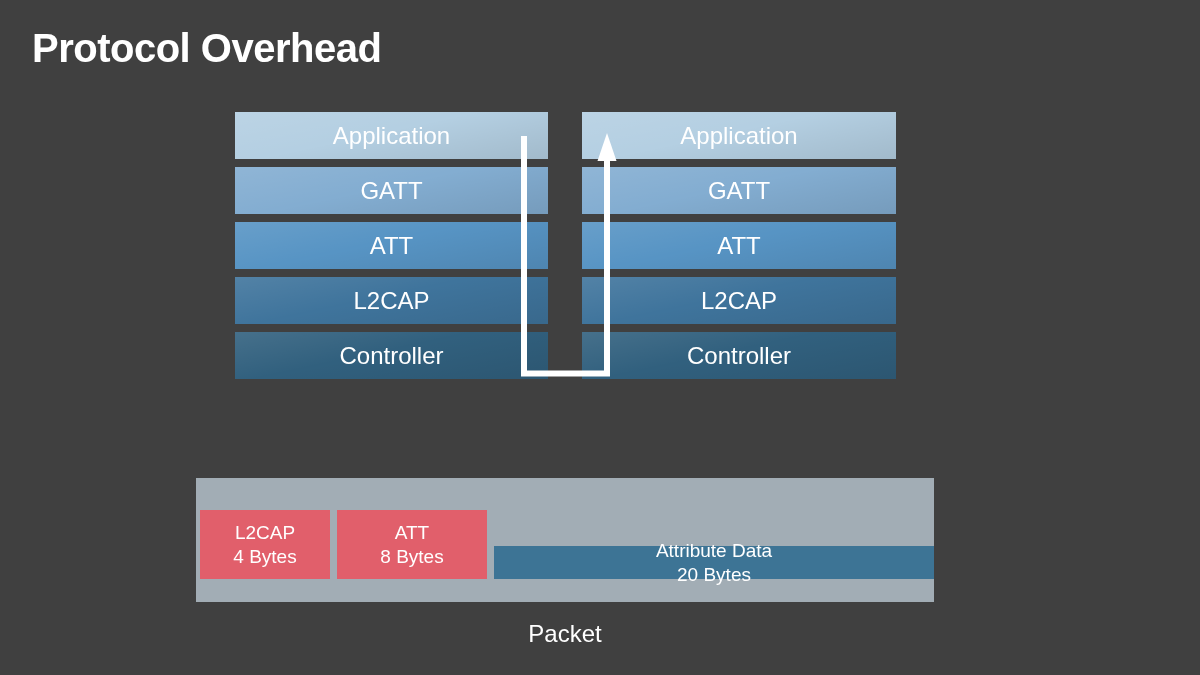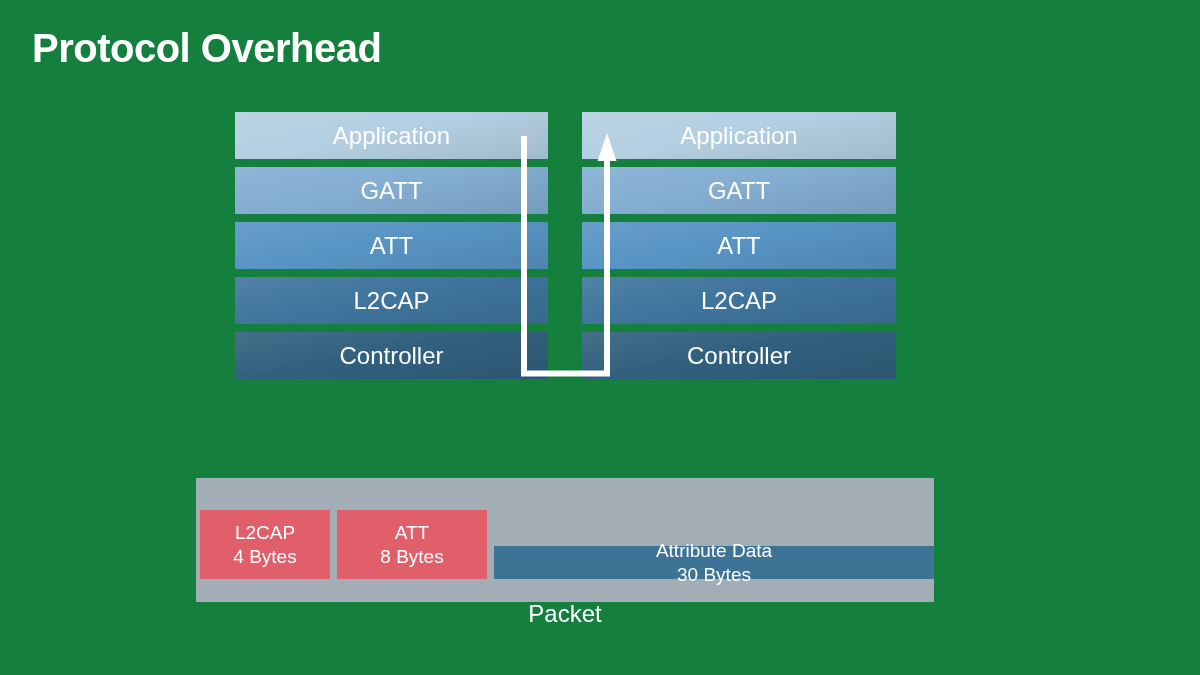--- a/index.html
+++ b/index.html
@@ -73,30 +73,30 @@
     font-size: 19px;
     line-height: 24px;
     text-align: center;
   }
   .seg-0 { width: 130px; }
   .seg-1 { width: 150px; }
   .seg-2 { width: 440px; }
   .packet-label {
     position: absolute;
     left: 196px;
-    top: 600px;
+    top: 620px;
     width: 738px;
     text-align: center;
     font-size: 24px;
   }
 </style>
 </head>
 <body>
 
-<div class="slide" style="background-color: #15803d;">
+<div class="slide" style="background-color: #404040;">
 
   <div class="title">Protocol Overhead</div>
 
   <div class="stack stack-left">
     <div class="layer" style="background-color: rgb(180, 207, 226);">Application</div>
     <div class="layer" style="background-color: rgb(131, 173, 209);">GATT</div>
     <div class="layer" style="background-color: rgb(87, 148, 196);">ATT</div>
     <div class="layer" style="background-color: rgb(63, 116, 156);">L2CAP</div>
     <div class="layer" style="background-color: rgb(49, 96, 126);">Controller</div>
   </div>
@@ -119,20 +119,20 @@
       <div class="segment seg-0" style="background-color: rgb(225, 95, 107);">
         <span>L2CAP</span>
         <span>4 Bytes</span>
       </div>
       <div class="segment seg-1" style="background-color: rgb(225, 95, 107);">
         <span>ATT</span>
         <span>8 Bytes</span>
       </div>
       <div class="segment seg-2" style="background-color: rgb(61, 116, 149); margin-top: 36px;">
         <span>Attribute Data</span>
-        <span>30 Bytes</span>
+        <span>20 Bytes</span>
       </div>
     </div>
   </div>
 
   <div class="packet-label">Packet</div>
 
 </div>
 
 </body></html>

